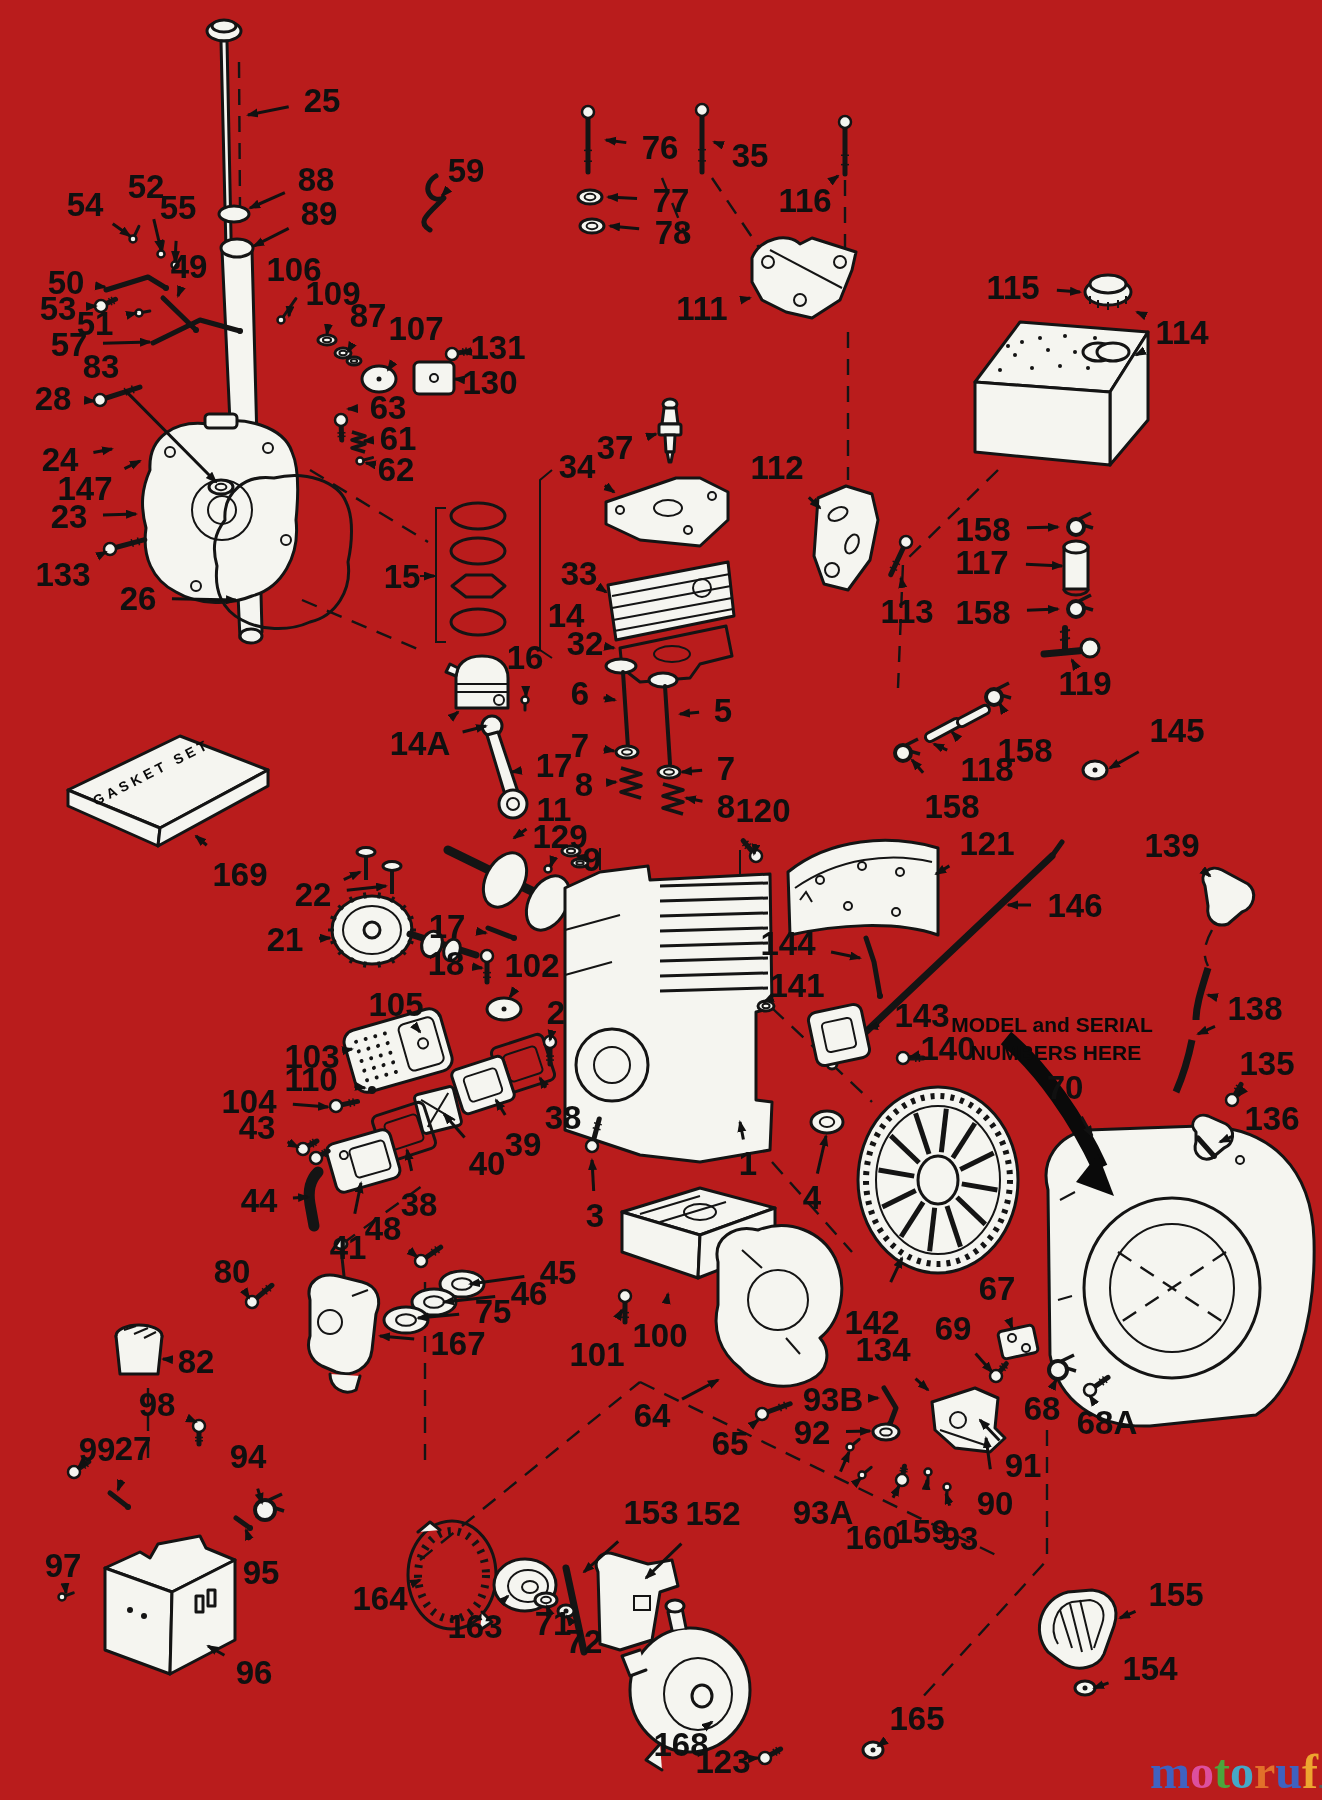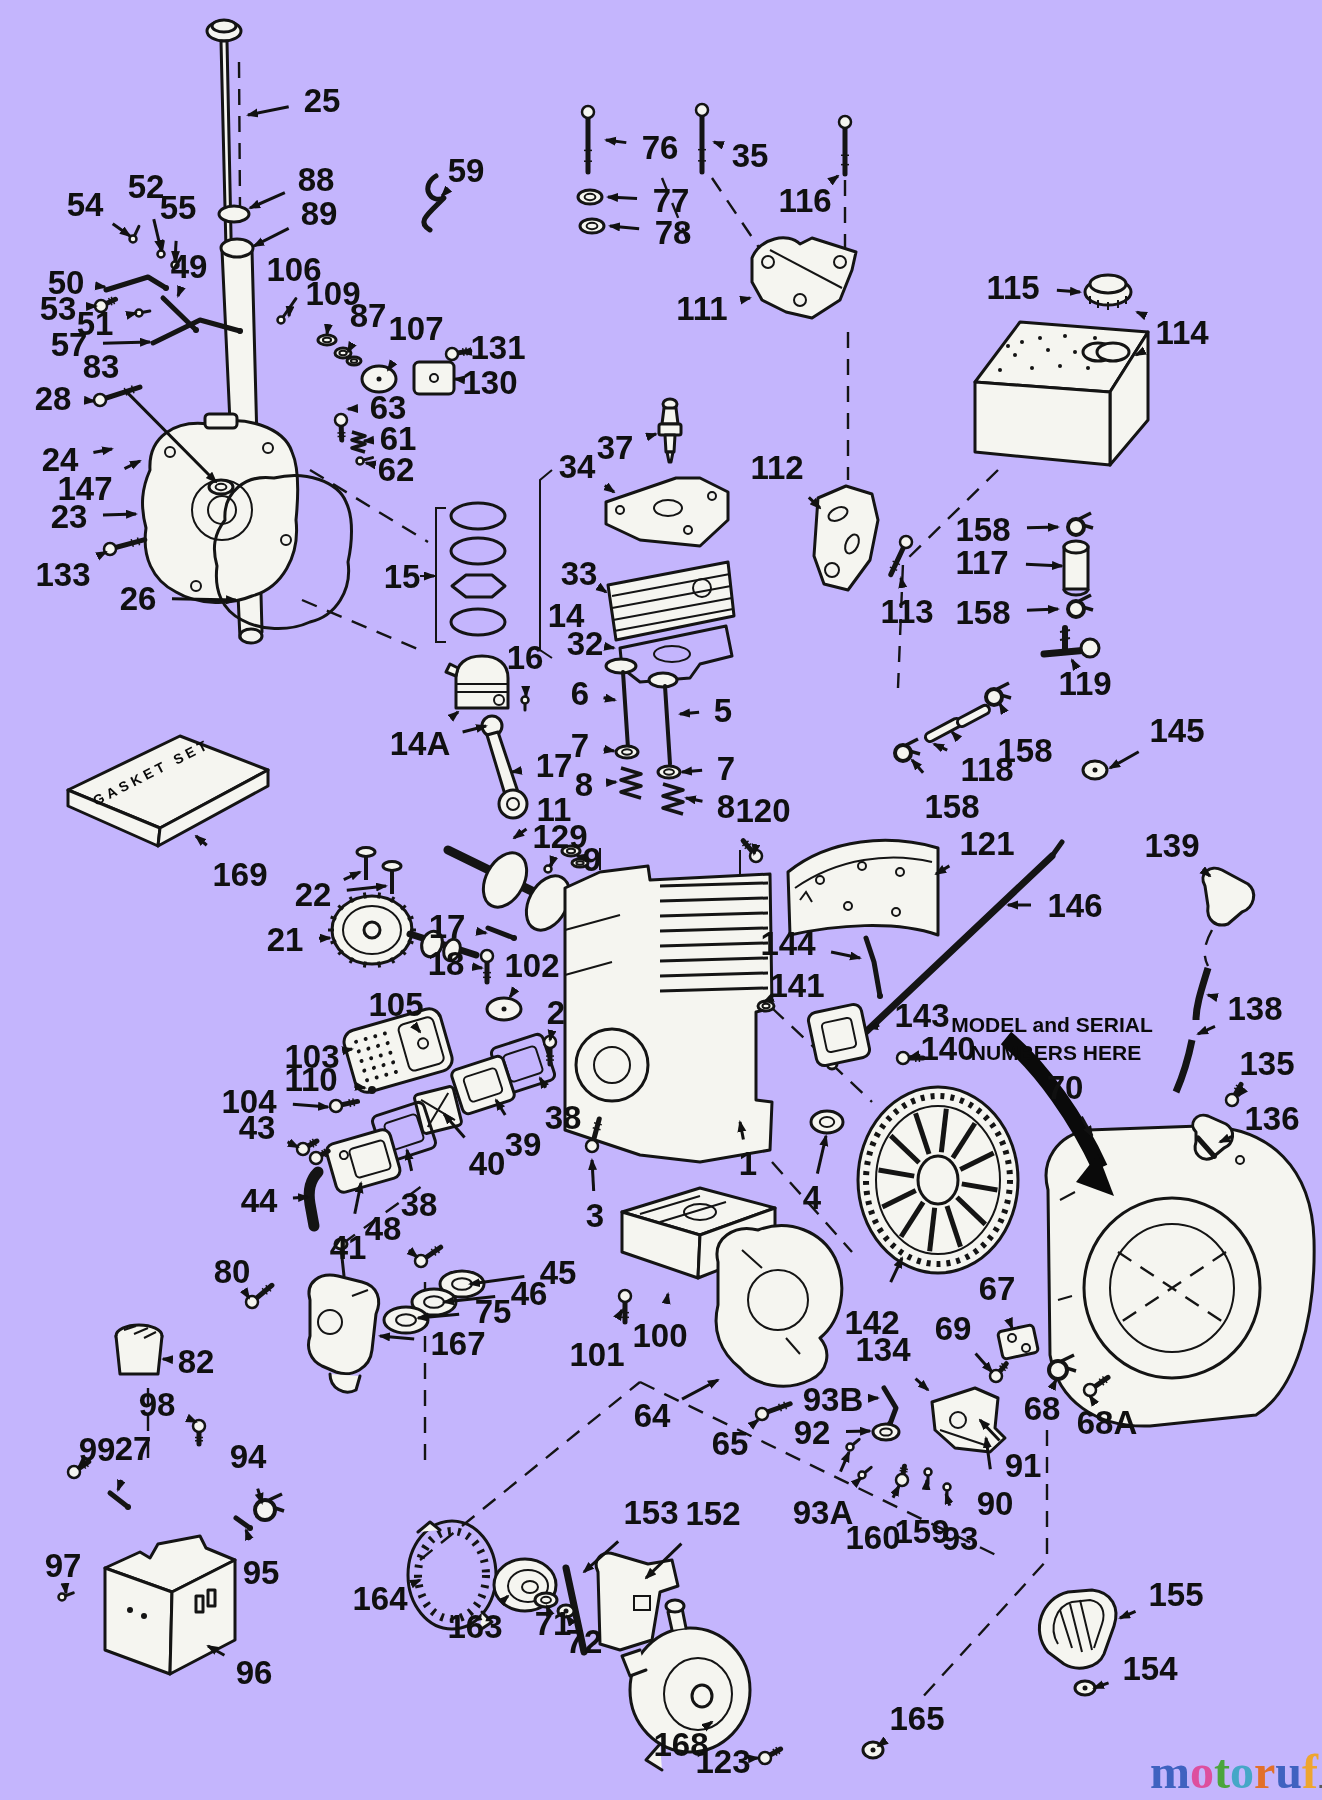--- a/index.html
+++ b/index.html
@@ -1,16 +1,16 @@
 <!DOCTYPE html>
 <html><head>
 <meta charset="utf-8">
 <style>
   html,body{margin:0;padding:0;background:#e8e8e4;}
-  .canvas{position:relative;width:1322px;height:1800px;margin:0 auto;background:#c4b5fd;overflow:hidden;}
+  .canvas{position:relative;width:1322px;height:1800px;margin:0 auto;background:#b91c1c;overflow:hidden;}
   svg{display:block}
   .part{stroke:#141414;stroke-width:3;fill:#f5f5f0;stroke-linejoin:round;stroke-linecap:round}
   .thin{stroke:#141414;stroke-width:2;fill:none}
   .dash{stroke:#141414;stroke-width:2.4;fill:none;stroke-dasharray:16 11}
   .lead{stroke:#111;stroke-width:3;fill:none}
   .lbl{font:bold 33px "Liberation Sans",sans-serif;fill:#101010}
   .mdl{font:bold 21px "Liberation Sans",sans-serif;fill:#0a0a0a}
   .gsk{font:bold 14px "Liberation Sans",sans-serif;fill:#0a0a0a;letter-spacing:4px}
   .logo-main{font:bold 48px "Liberation Serif",serif}
   .logo-de{font:bold 21px "Liberation Sans",sans-serif;fill:#5a5a5a}

